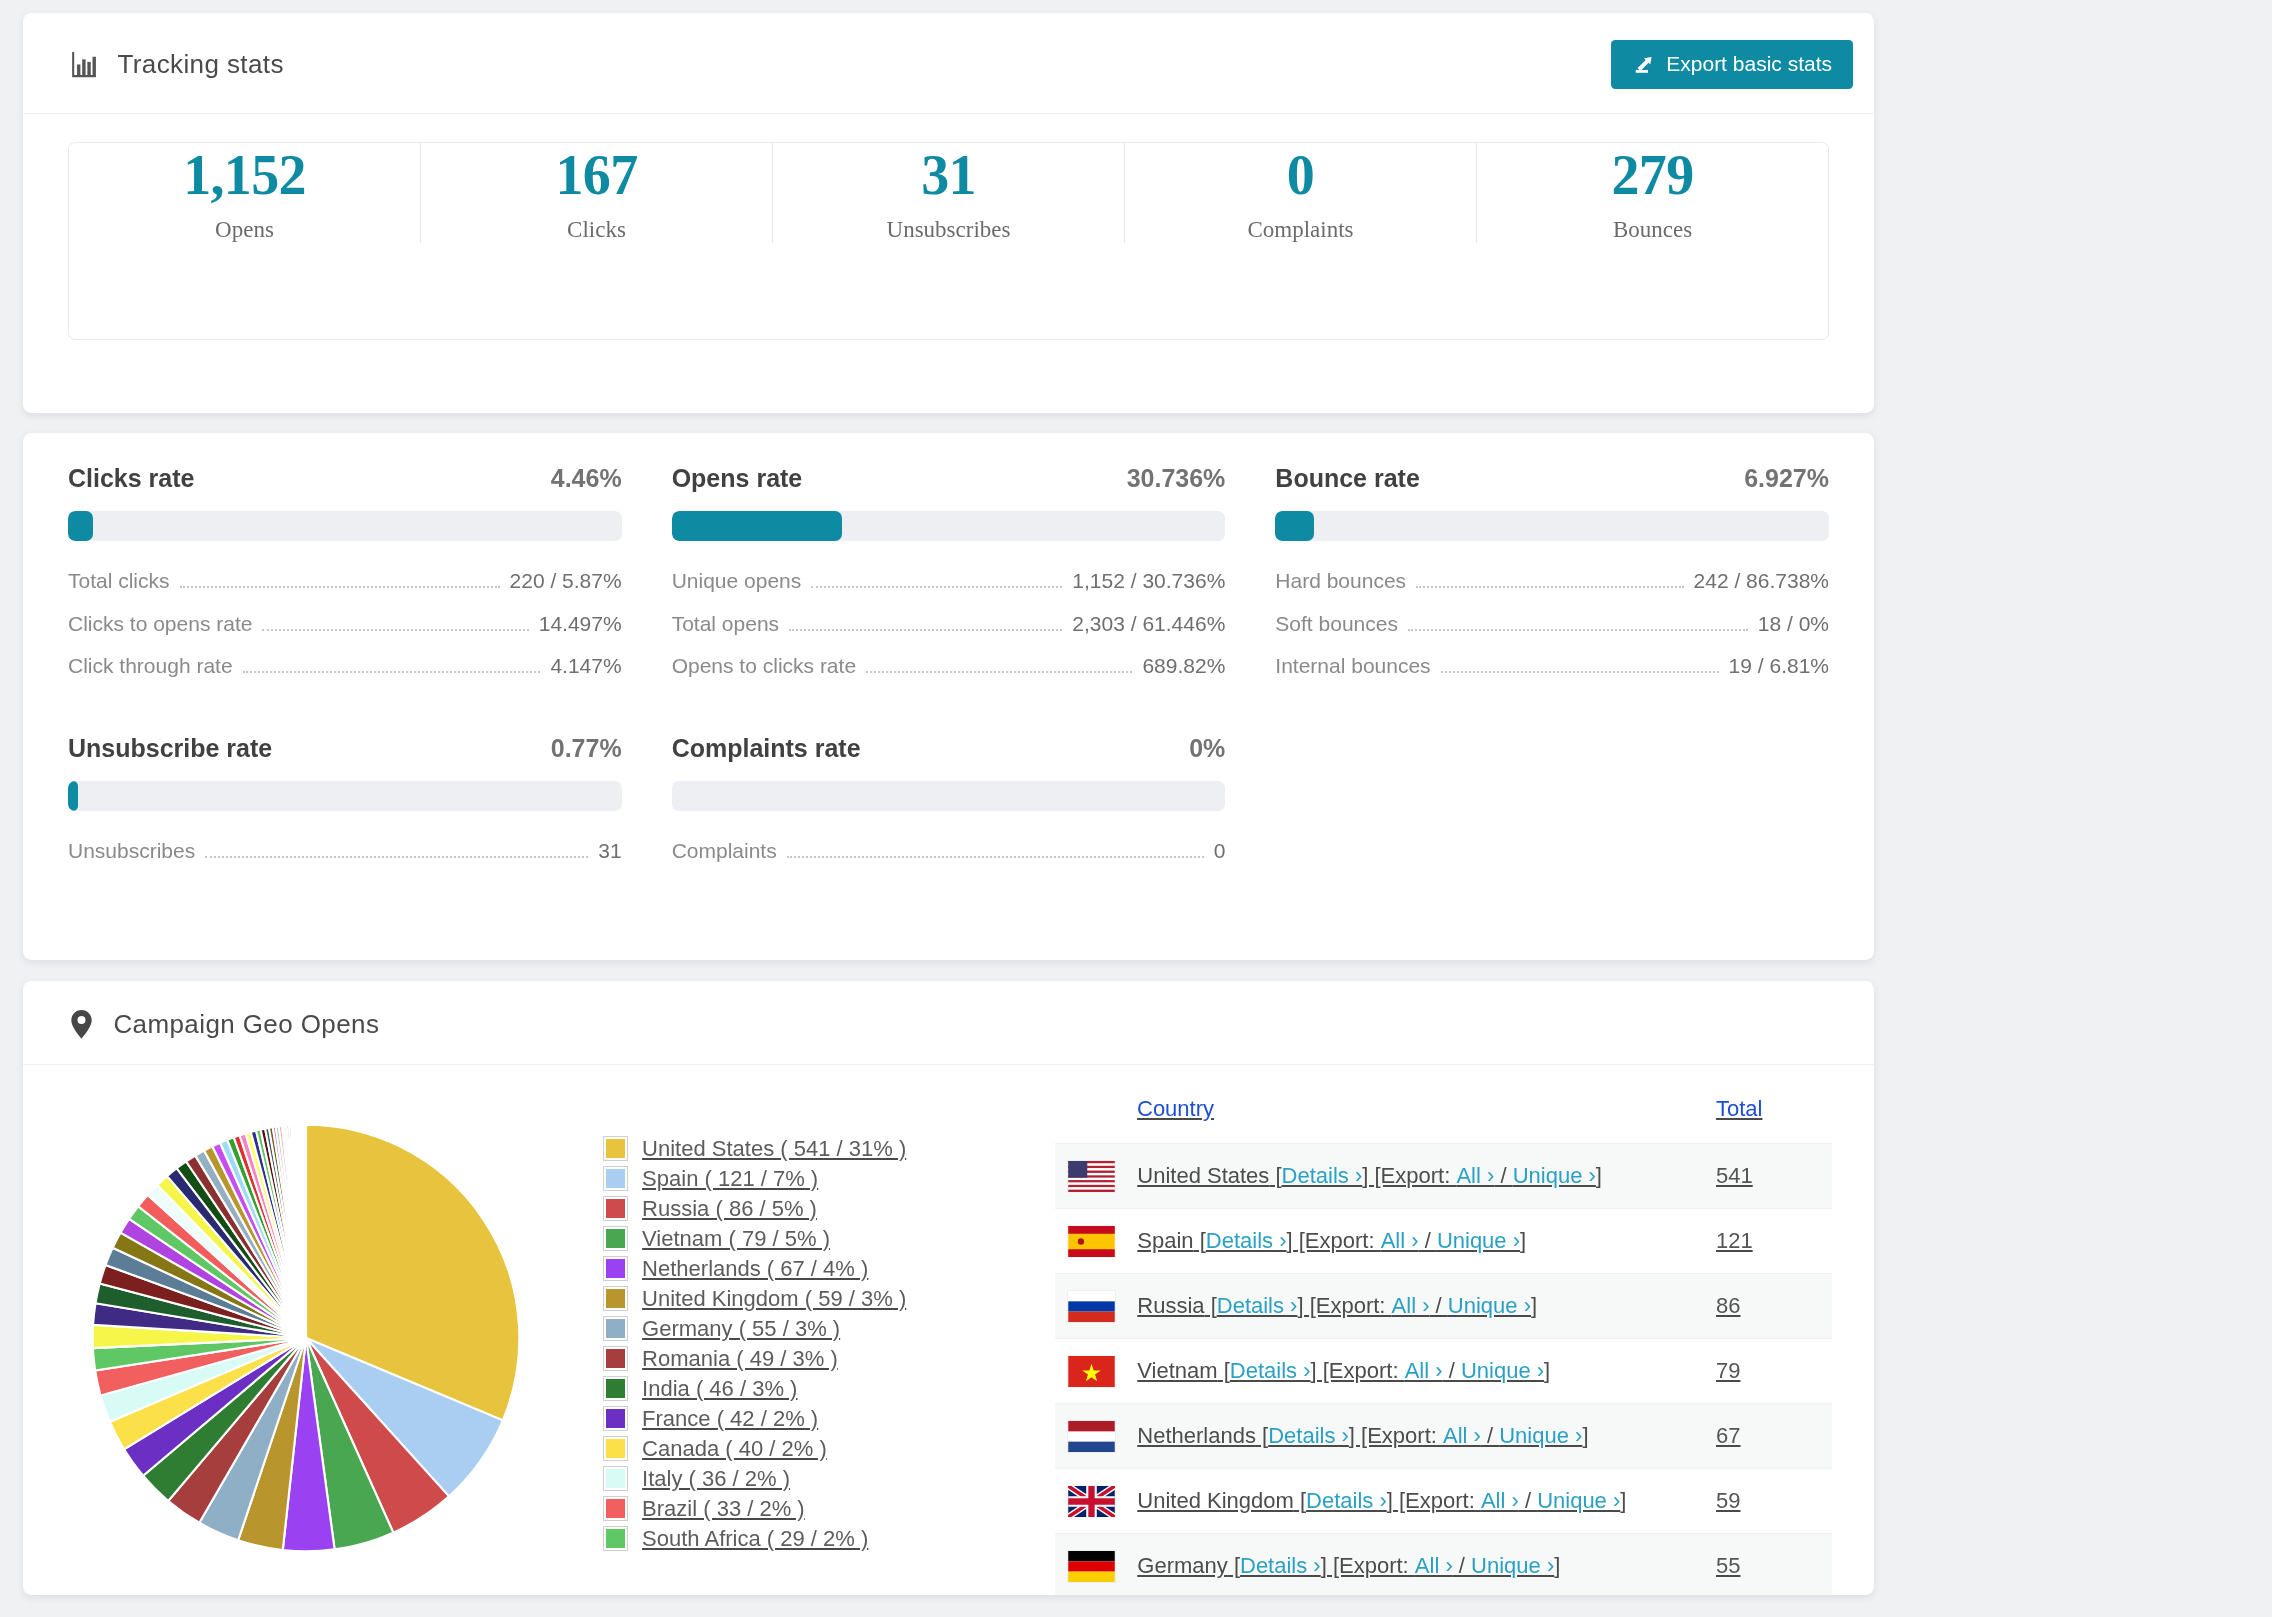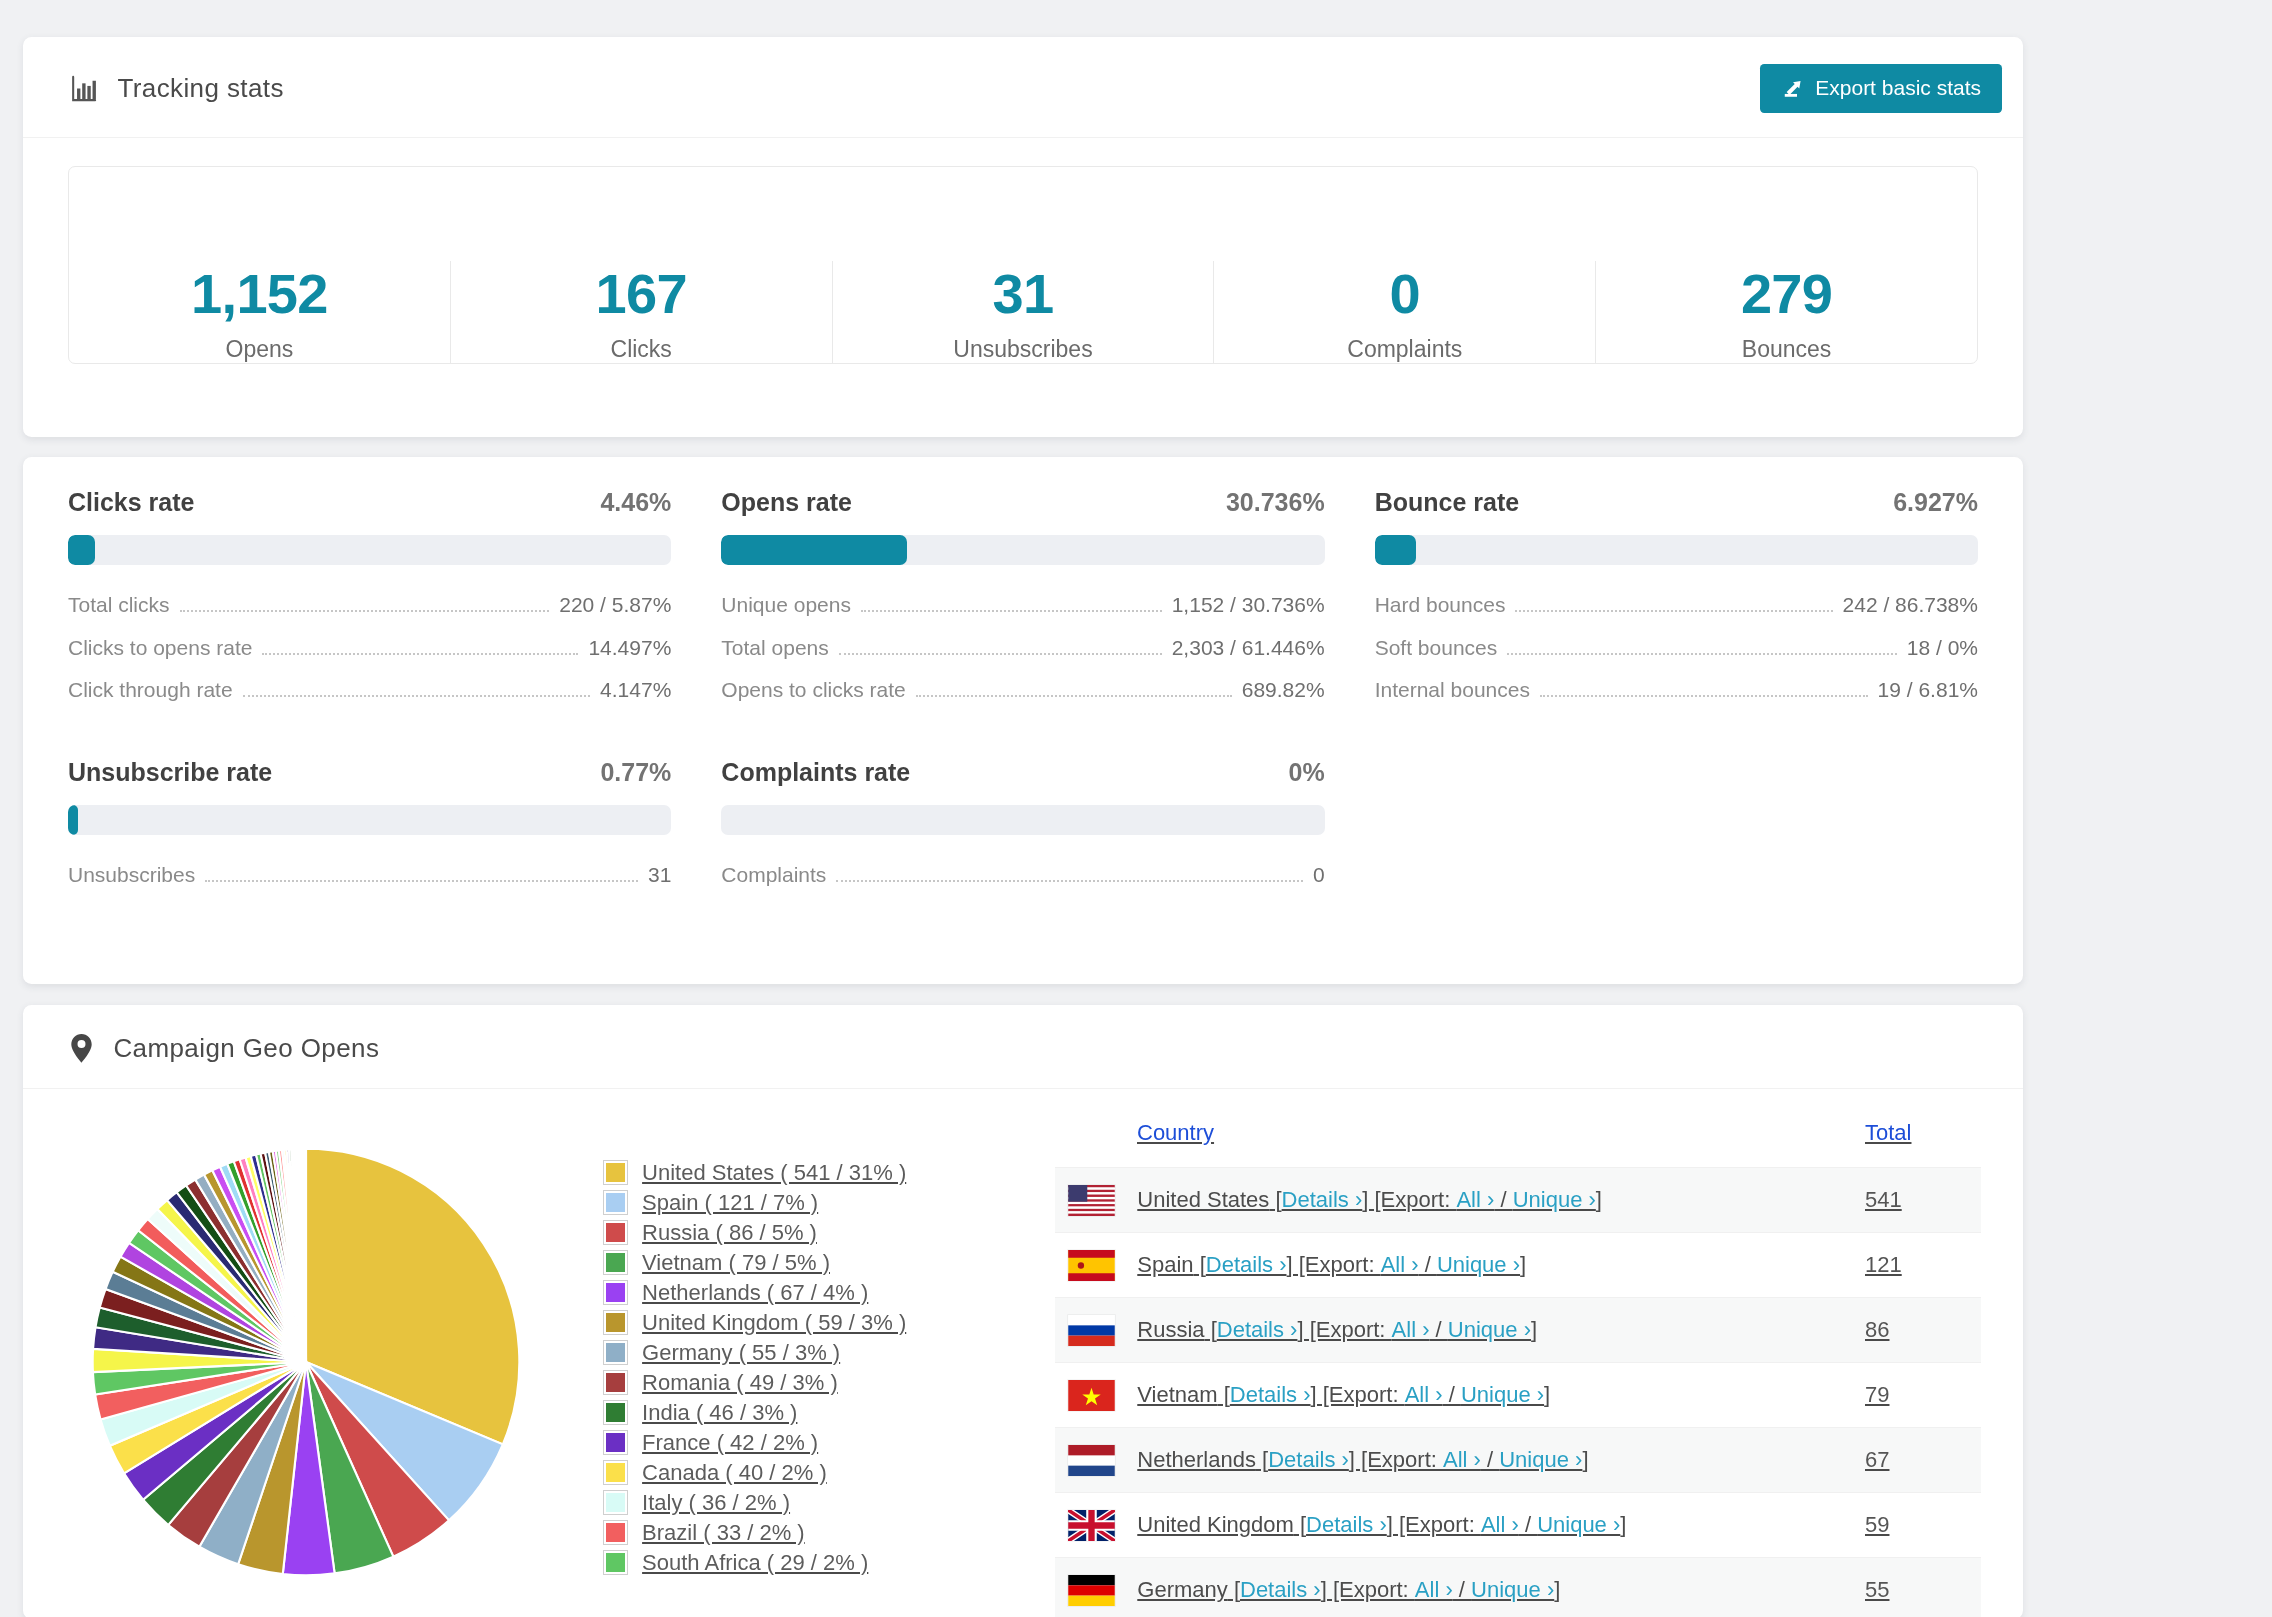--- a/index.html
+++ b/index.html
@@ -13,40 +13,40 @@
   *{box-sizing:border-box;margin:0;padding:0;}
   html,body{margin:0;padding:0;}
   body{
     width:2273px;height:1618px;overflow:hidden;
     background:var(--page-bg);
     font-family:"Liberation Sans","DejaVu Sans",sans-serif;
     color:#4a4a4a;
   }
   .page{position:relative;width:2273px;height:1618px;}
   .card{
-    position:absolute;left:23px;width:2000px;background:#fff;
-    border-radius:8.5px;box-shadow:0 2.1px 7px rgba(60,70,90,.10);margin-top:24px;
+    position:absolute;left:23px;width:1851px;background:#fff;
+    border-radius:8.5px;box-shadow:0 2.1px 7px rgba(60,70,90,.10);
   }
   
   .card-tracking{top:12.7px;height:400px;}
   .card-header{
     display:flex;align-items:center;
     padding:27px 21px 24px 45px;border-bottom:1.4px solid #f1f1f1;
   }
   .hdr-icon{display:inline-flex;margin-right:18.4px;flex:0 0 auto;}
   .card-title{font-size:26px;font-weight:400;color:#4a4a4a;letter-spacing:0.4px;}
   .export-btn{
     margin-left:auto;display:flex;align-items:center;gap:11.3px;
     background:var(--accent);color:#fff;border:none;border-radius:4.2px;
     padding:12.7px 21px;font-size:21px;font-family:inherit;cursor:pointer;
   }
   .stats-row{
     margin:28px 45px 0 45px;height:198px;
     border:1.4px solid #e9e9e9;border-radius:7px;
-    display:flex;align-items:flex-end;
+    display:flex;align-items:flex-start;font-family:Liberation Serif, serif;
   }
   .stat{flex:1;display:flex;flex-direction:column;align-items:center;justify-content:center;border-right:1.4px solid #e9e9e9;}
   .stat:last-child{border-right:none;}
   .stat-value{font-size:56px;font-weight:700;color:var(--accent);letter-spacing:-0.7px;}
   .stat-label{margin-top:10px;font-size:23px;color:#6b6b6b;}
   
   .card-rates{top:433px;height:527px;padding:31px 45px 28px 45px;}
   .rates-grid{display:grid;grid-template-columns:1fr 1fr 1fr;column-gap:50px;}
   .rates-grid.row2{margin-top:37px;}
   .rate-head{display:flex;align-items:baseline;}

